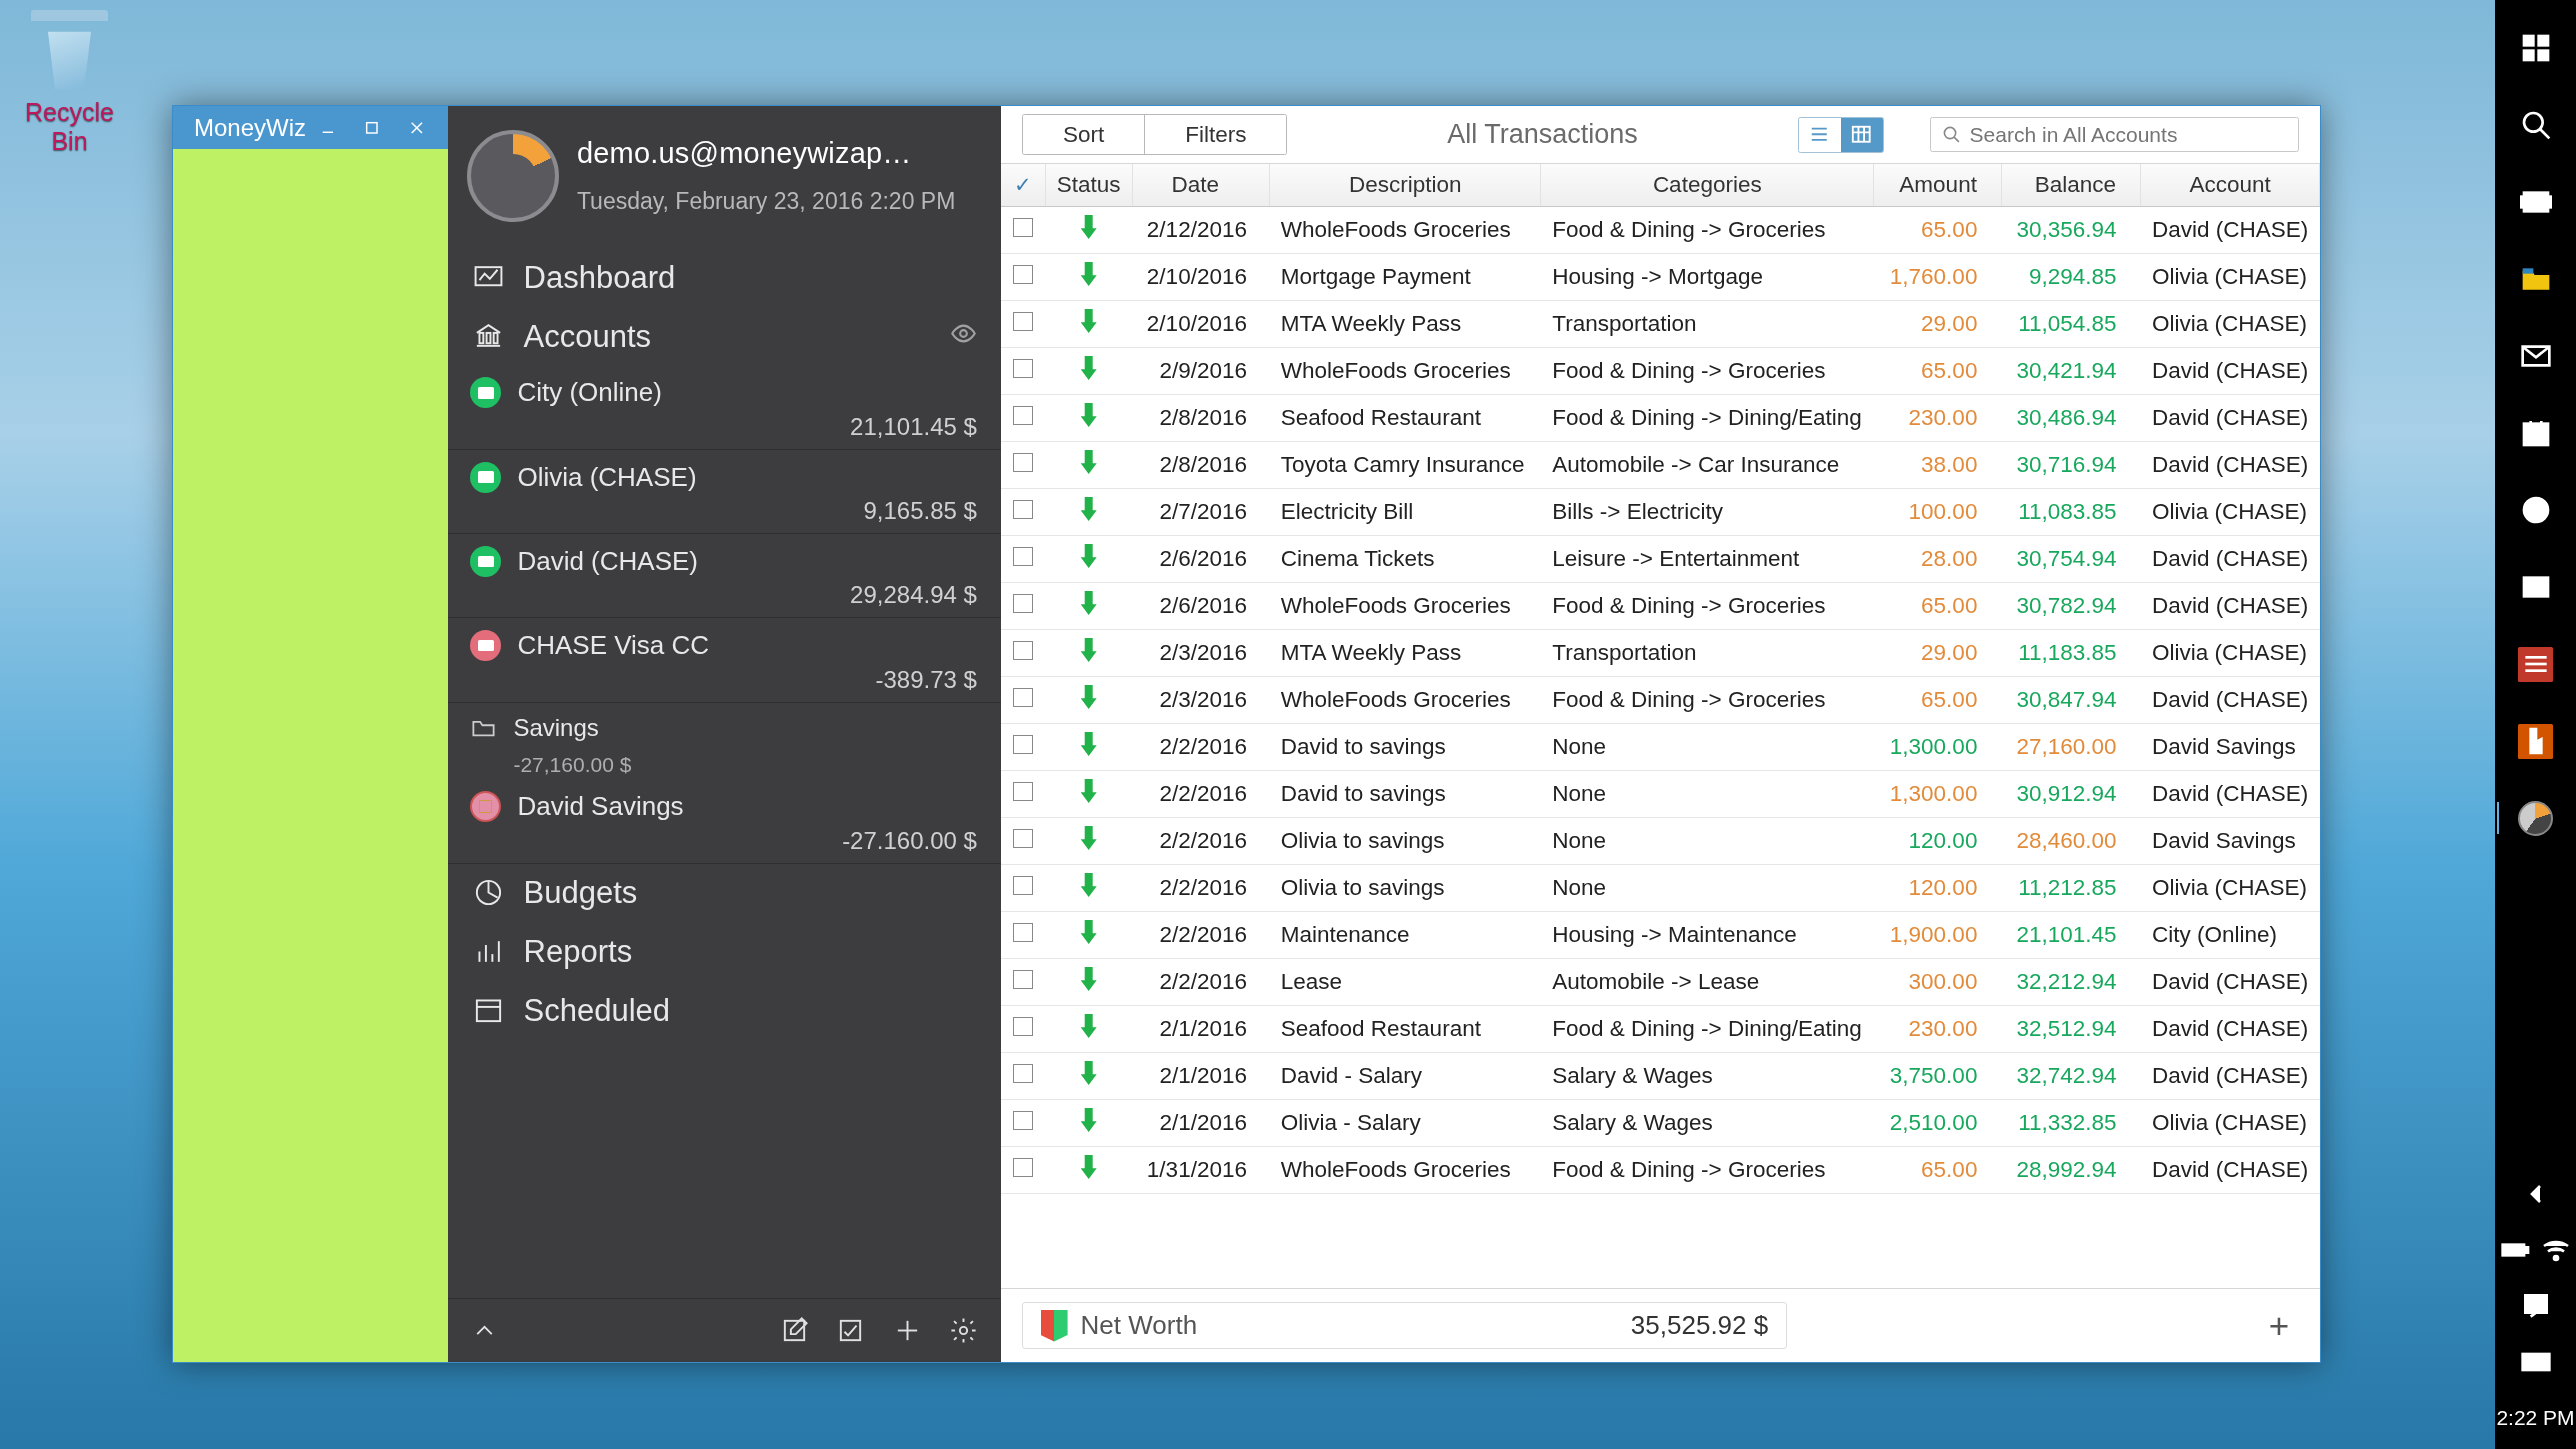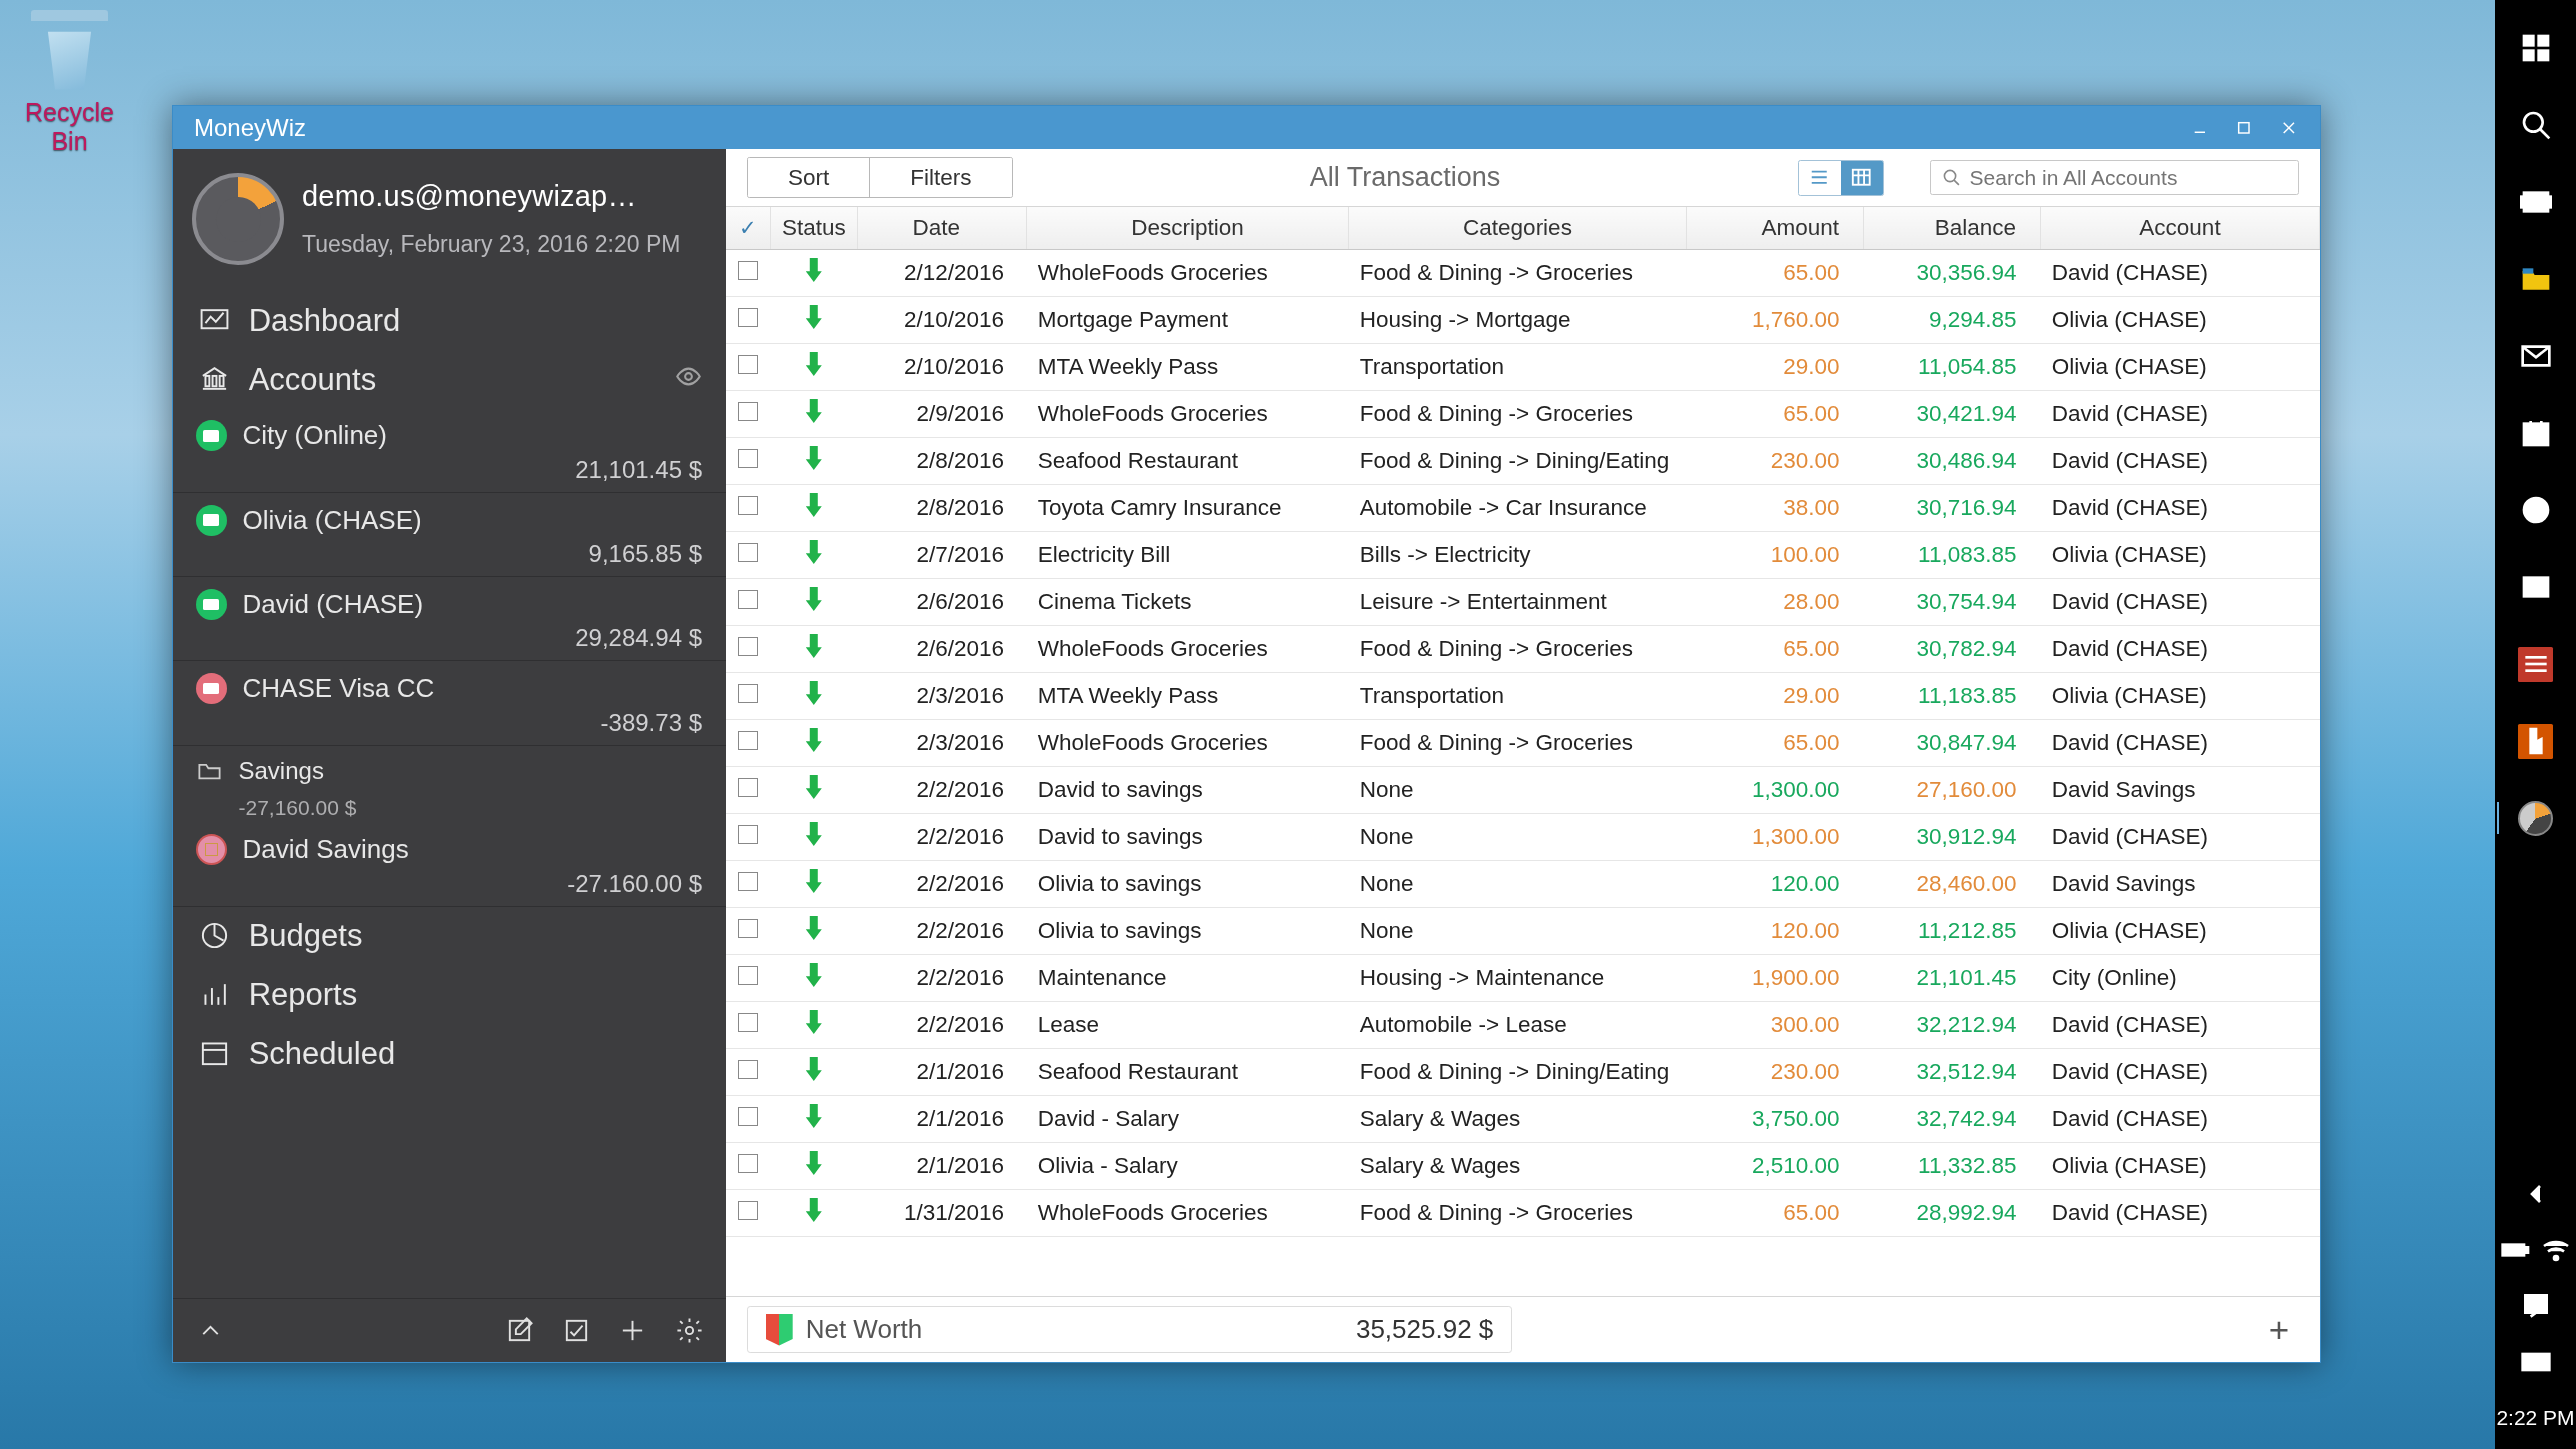--- a/index.html
+++ b/index.html
@@ -39,21 +39,21 @@
 .taskbar .clock { font-size: 21px; padding: 16px 0 19.3px; }
 .tb-app-red { background:#c0392b; width:35px; height:35px; border-radius:1.6px; display:flex;align-items:center;justify-content:center; }
 .tb-app-orange { background:#d35400; width:35px; height:35px; border-radius:1.6px;display:flex;align-items:center;justify-content:center; }
 .tb-app-pie { width:35px;height:35px;border-radius:50%; background: conic-gradient(#f3a23b 0 20%, #444 20% 60%, #ccc 60% 100%); border:2.4px solid #888;}
 .tb-active-marker { position:absolute; left:1.6px; width:2.4px; height:32px; background:#6bb1e0; }
 
 
 .window {
   position: absolute; left: 172px; top: 105px; width: 2149px; height: 1258px;
   background: #bef264; box-shadow: 0 0 32px rgba(0,0,0,.45);
-  display: flex; flex-direction: column;
+  display: flex; 
   border: 0.8px solid #3a8cc8;
 }
 .titlebar {
   height: 43px; background: #4a97cf; color:#fff; display:flex; align-items:center;
   padding: 0 9.7px 0 21px; font-size: 24px; font-weight: 400;
 }
 .titlebar .title-actions { margin-left:auto; display:flex; gap:1.6px; }
 .titlebar .win-btn { width:43px; height:31px; display:flex;align-items:center;justify-content:center; cursor:pointer;}
 .titlebar .win-btn svg { width:17.7px; height:17.7px; stroke:#fff; fill:none; stroke-width:2;}
 
@@ -156,21 +156,21 @@
 .neg{color:#e28b3a;}
 .chk-box{width:19.3px;height:19.3px;border:1.6px solid #888;display:inline-block;}
 .status-arrow{
   width:16px;height:24px;background:#21b24a;
   clip-path:polygon(25% 0,75% 0,75% 55%,100% 55%,50% 100%,0 55%,25% 55%);
   display:inline-block;
 }
 
 
 .footer {
-  height:66px;border-top:0.8px solid #d6d6d6;display:flex;align-items:center;
+  height:74px;border-top:0.8px solid #d6d6d6;display:flex;align-items:center;
   padding:0 21px; font-size:26px;
 }
 .nw-box{ display:flex;align-items:center;gap:13px; border:0.8px solid #dcdcdc; border-radius:3.2px;
   padding:6.4px 17.7px; flex:1; max-width:765px;}
 .nw-flag{ width:27px;height:32px; background:linear-gradient(90deg,#e74c3c 50%,#2ecc71 50%);
   clip-path:polygon(0 0,100% 0,100% 80%,50% 100%,0 80%);}
 .nw-label{color:#555;}
 .nw-val{margin-left:auto;color:#333;}
 .footer .add-btn{margin-left:auto;font-size:35px;color:#555;cursor:pointer;width:40px;text-align:center;}
 

